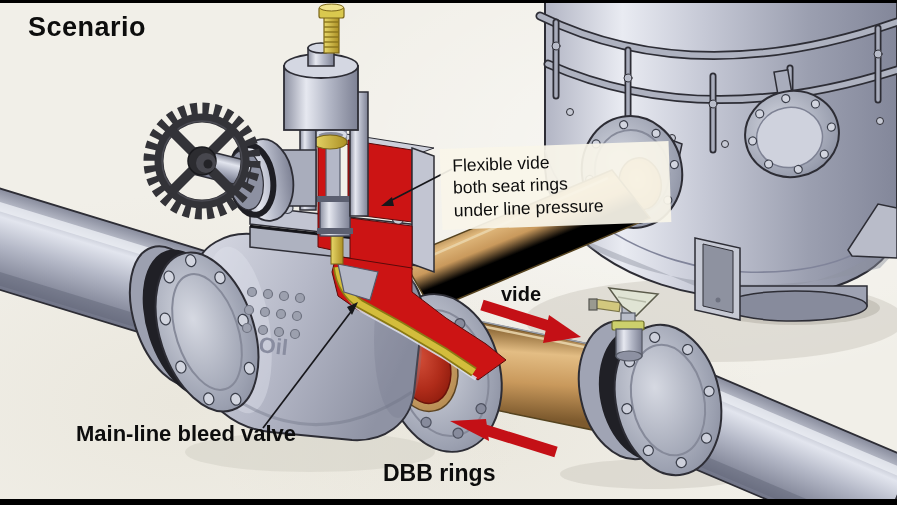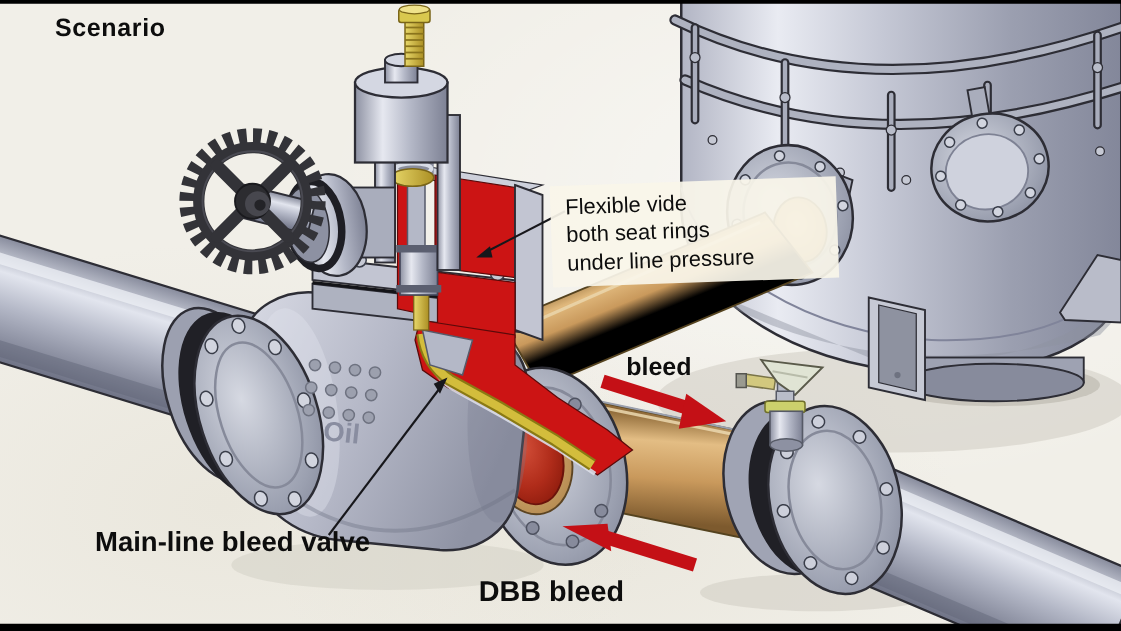--- a/index.html
+++ b/index.html
@@ -13,21 +13,21 @@
     background:
       radial-gradient(ellipse 500px 300px at 20% 80%, rgba(221,216,200,.35), transparent 70%),
       radial-gradient(ellipse 600px 350px at 75% 30%, rgba(255,255,255,.5), transparent 70%),
       radial-gradient(ellipse 400px 250px at 55% 85%, rgba(219,214,198,.3), transparent 70%),
       var(--background);}
   .bar{position:absolute;left:0;width:897px;background:#000}
   .bar.top{top:0;height:3px}
   .bar.bottom{bottom:0;height:6px}
   svg.scene{position:absolute;left:0;top:0}
   .label{position:absolute;color:var(--text-black);font-weight:700;white-space:nowrap}
-  .title{left:44px;top:12px;font-size:20px;letter-spacing:.5px}
+  .title{left:28px;top:12px;font-size:27px;letter-spacing:.5px}
   .bleed-label{left:501px;top:283px;font-size:20px}
   .valve-label{left:76px;top:421px;font-size:22px}
   .dbb-label{left:383px;top:460px;font-size:23px}
   .seat-box{position:absolute;left:441px;top:145px;width:229px;padding:6px 10px 8px 12px;
     background:rgba(249,245,234,.93);transform:rotate(-2deg);
     font-size:17.5px;font-weight:400;line-height:1.28;color:var(--text-black);
     white-space:pre-line}
 </style>
 </head>
 <body>
@@ -426,19 +426,19 @@
       <line x1="556" y1="452" x2="482" y2="429" style="stroke:var(--arrow-red)" stroke-width="11"></line>
       <polygon points="486,419 450,421 489,441" style="fill:var(--arrow-red)"></polygon>
     </g>
   </g>
 </svg>
 
 <div class="label title">Scenario</div>
 <div class="seat-box">Flexible vide
 both seat rings
 under line pressure</div>
-<div class="label bleed-label">bleed</div>
+<div class="label bleed-label">vide</div>
 <div class="label valve-label">Main-line bleed valve</div>
-<div class="label dbb-label">DBB bleed</div>
+<div class="label dbb-label">DBB rings</div>
 
 <div class="bar top"></div>
 <div class="bar bottom"></div>
 </div>
 
 </body></html>

